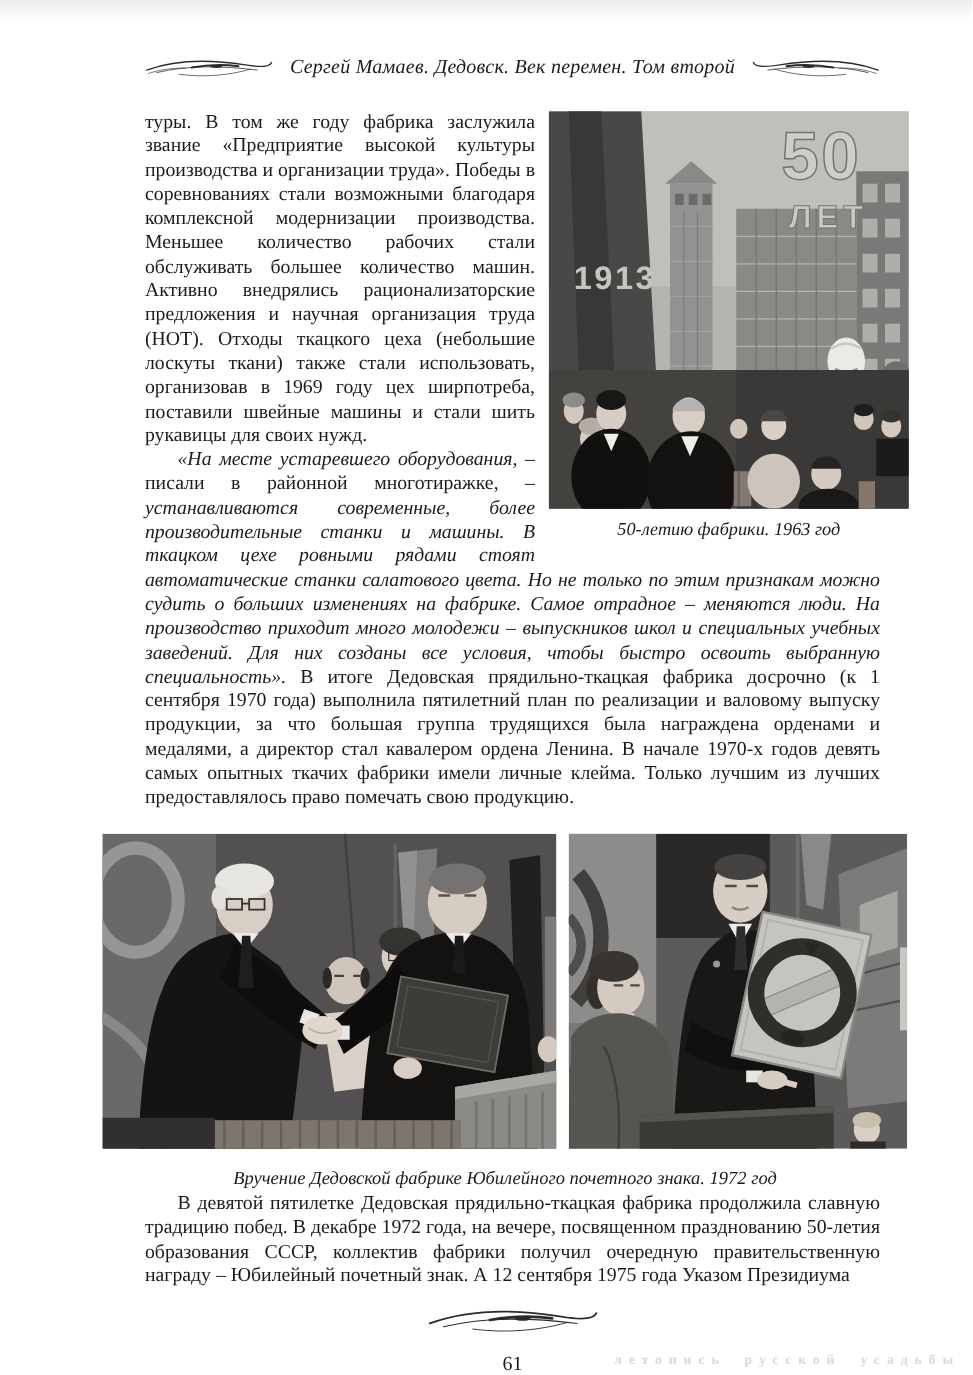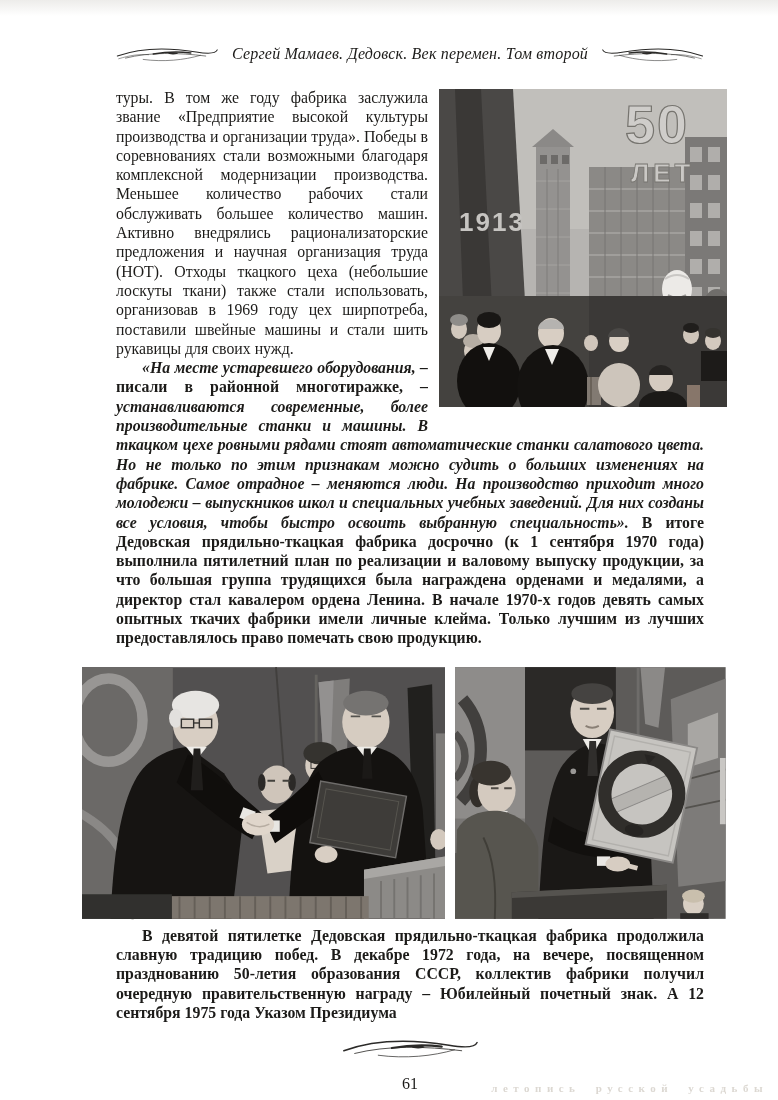--- a/index.html
+++ b/index.html
@@ -8,21 +8,21 @@
     font-family:"Liberation Serif",serif;color:#1c1b19;
   }
   .scan-top{position:absolute;top:0;left:0;width:778px;height:16px;
     background:linear-gradient(180deg,#edecea,rgba(255,255,255,0));}
   .page{position:relative;padding:42px 74px 0 116px;}
   .masthead{display:flex;align-items:center;justify-content:center;gap:14px;margin-bottom:22px;}
   .masthead-title{font-style:italic;font-size:16px;white-space:nowrap;letter-spacing:.2px;}
   .flip{transform:scaleX(-1);}
   .content{font-size:15.8px;line-height:19.3px;text-align:justify;}
   .content p{margin:0;}
-  p.indent{text-indent:26px;font-weight:bold;}
+  p.indent{text-indent:26px;}
   .it{font-style:italic;}
   figure{margin:0;}
   .fig-top{float:right;width:288px;margin:1px -23px 6px 11px;}
   .fig-top figcaption{margin-top:8px;font-style:italic;font-size:14.6px;line-height:18px;text-align:center;}
   .photo{display:block;}
   .fig-row{clear:both;margin:12px -22px 0 -34px;}
   .fig-row .row{display:flex;gap:10px;}
   .fig-row figcaption{margin-top:8px;font-style:italic;font-size:14.8px;text-align:center;}
   .para3{margin-top:12px;}
   .pagefoot{display:flex;align-items:center;justify-content:center;gap:16px;margin-top:15px;flex-direction:column;}
@@ -157,20 +157,21 @@
           <ellipse cx="224" cy="316" rx="24" ry="14" fill="#1b1917"></ellipse>
           <ellipse cx="252" cy="246" rx="8" ry="9" fill="#cfc5ba"></ellipse>
           <ellipse cx="252" cy="239" rx="8" ry="5" fill="#201e1c"></ellipse>
           <ellipse cx="274" cy="252" rx="8" ry="9" fill="#d3c9be"></ellipse>
           <ellipse cx="274" cy="244" rx="8" ry="5" fill="#35332f"></ellipse>
           <rect x="262" y="262" width="26" height="30" fill="#1d1b19"></rect>
           <rect x="248" y="296" width="13" height="22" fill="#87766a"></rect>
         </g>
       </svg>
       <figcaption>
+        <div>50-летию фабрики. 1963 год</div>
       </figcaption>
     </figure>
 
     <p>туры. В том же году фабрика заслужила звание «Предприятие высокой культуры производства и организации труда». Победы в соревнованиях стали возможными благодаря комплексной модернизации производства. Меньшее количество рабочих стали обслуживать большее количество машин. Активно внедрялись рационализаторские предложения и научная организация труда (НОТ). Отходы ткацкого цеха (небольшие лоскуты ткани) также стали использовать, организовав в 1969 году цех ширпотреба, поставили швейные машины и стали шить рукавицы для своих нужд.</p>
 
     <p class="indent"><span class="it">«На месте устаревшего оборудования, – </span><span>писали в районной многотиражке, – </span><span class="it">устанавливаются современные, более производительные станки и машины. В ткацком цехе ровными рядами стоят автоматические станки салатового цвета. Но не только по этим признакам можно судить о больших изменениях на фабрике. Самое отрадное – меняются люди. На производство приходит много молодежи – выпускников школ и специальных учебных заведений. Для них созданы все условия, чтобы быстро освоить выбранную специальность». </span><span>В итоге Дедовская прядильно-ткацкая фабрика досрочно (к 1 сентября 1970 года) выполнила пятилетний план по реализации и валовому выпуску продукции, за что большая группа трудящихся была награждена орденами и медалями, а директор стал кавалером ордена Ленина. В начале 1970-х годов девять самых опытных ткачих фабрики имели личные клейма. Только лучшим из лучших предоставлялось право помечать свою продукцию.</span></p>
 
     <figure class="fig-row">
       <div class="row">
 
@@ -309,20 +310,21 @@
             <polygon points="60,238 224,230 224,236 60,244" fill="#55534f"></polygon>
           </g>
           <g>
             <ellipse cx="252" cy="250" rx="11" ry="12" fill="#d9cfc4"></ellipse>
             <ellipse cx="252" cy="242" rx="12" ry="7" fill="#c9bfad"></ellipse>
             <rect x="238" y="260" width="30" height="6" fill="#2e2c2a"></rect>
           </g>
         </svg>
 
       </div>
+      <figcaption>Вручение Дедовской фабрике Юбилейного почетного знака. 1972 год</figcaption>
     </figure>
 
     <p class="indent para3">В девятой пятилетке Дедовская прядильно-ткацкая фабрика продолжила славную традицию побед. В декабре 1972 года, на вечере, посвященном празднованию 50-летия образования СССР, коллектив фабрики получил очередную правительственную награду – Юбилейный почетный знак. А 12 сентября 1975 года Указом Президиума</p>
   </main>
 
   <footer class="pagefoot">
     <svg width="136" height="22" viewBox="0 0 150 24">
       <g fill="none" stroke="#2b2a28" stroke-linecap="round">
         <path d="M2,15 C35,3 75,2 118,9 C136,12 147,11 149,6" stroke-width="1.6"></path>
         <path d="M14,18 C50,9 92,10 132,15" stroke-width="0.9"></path>

